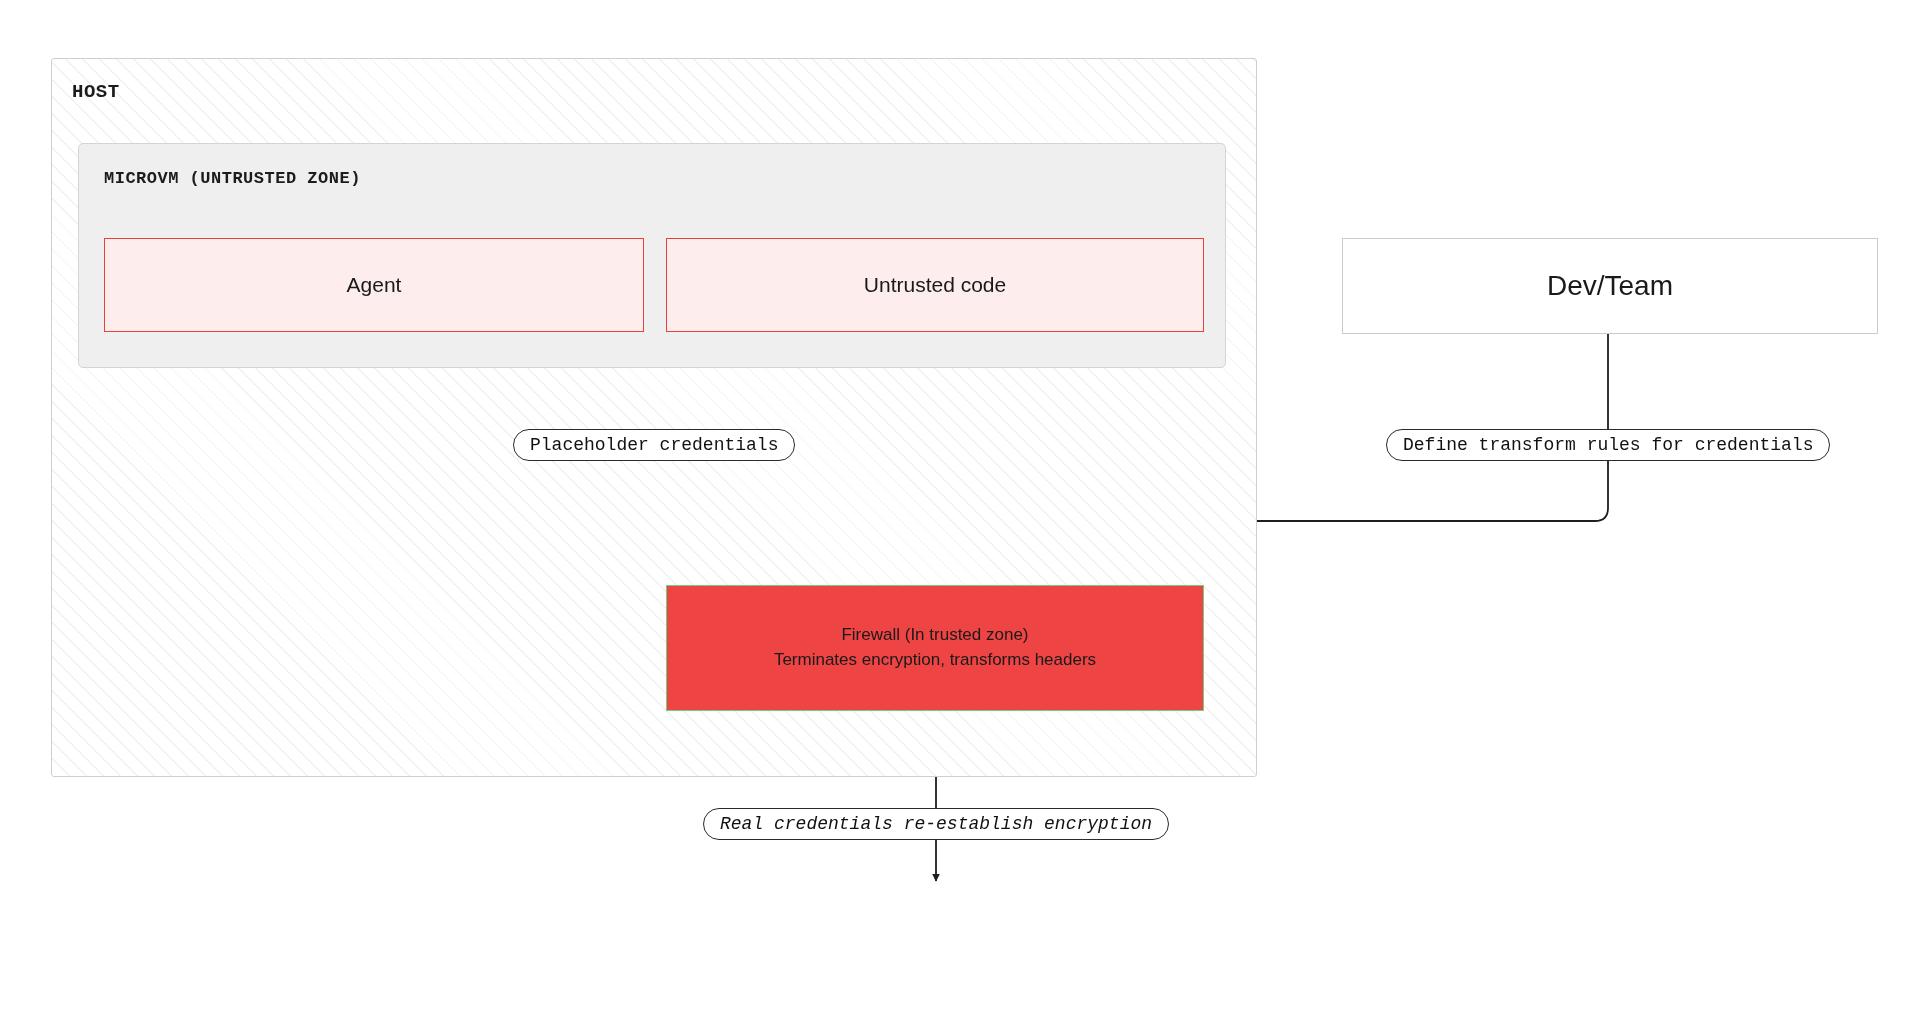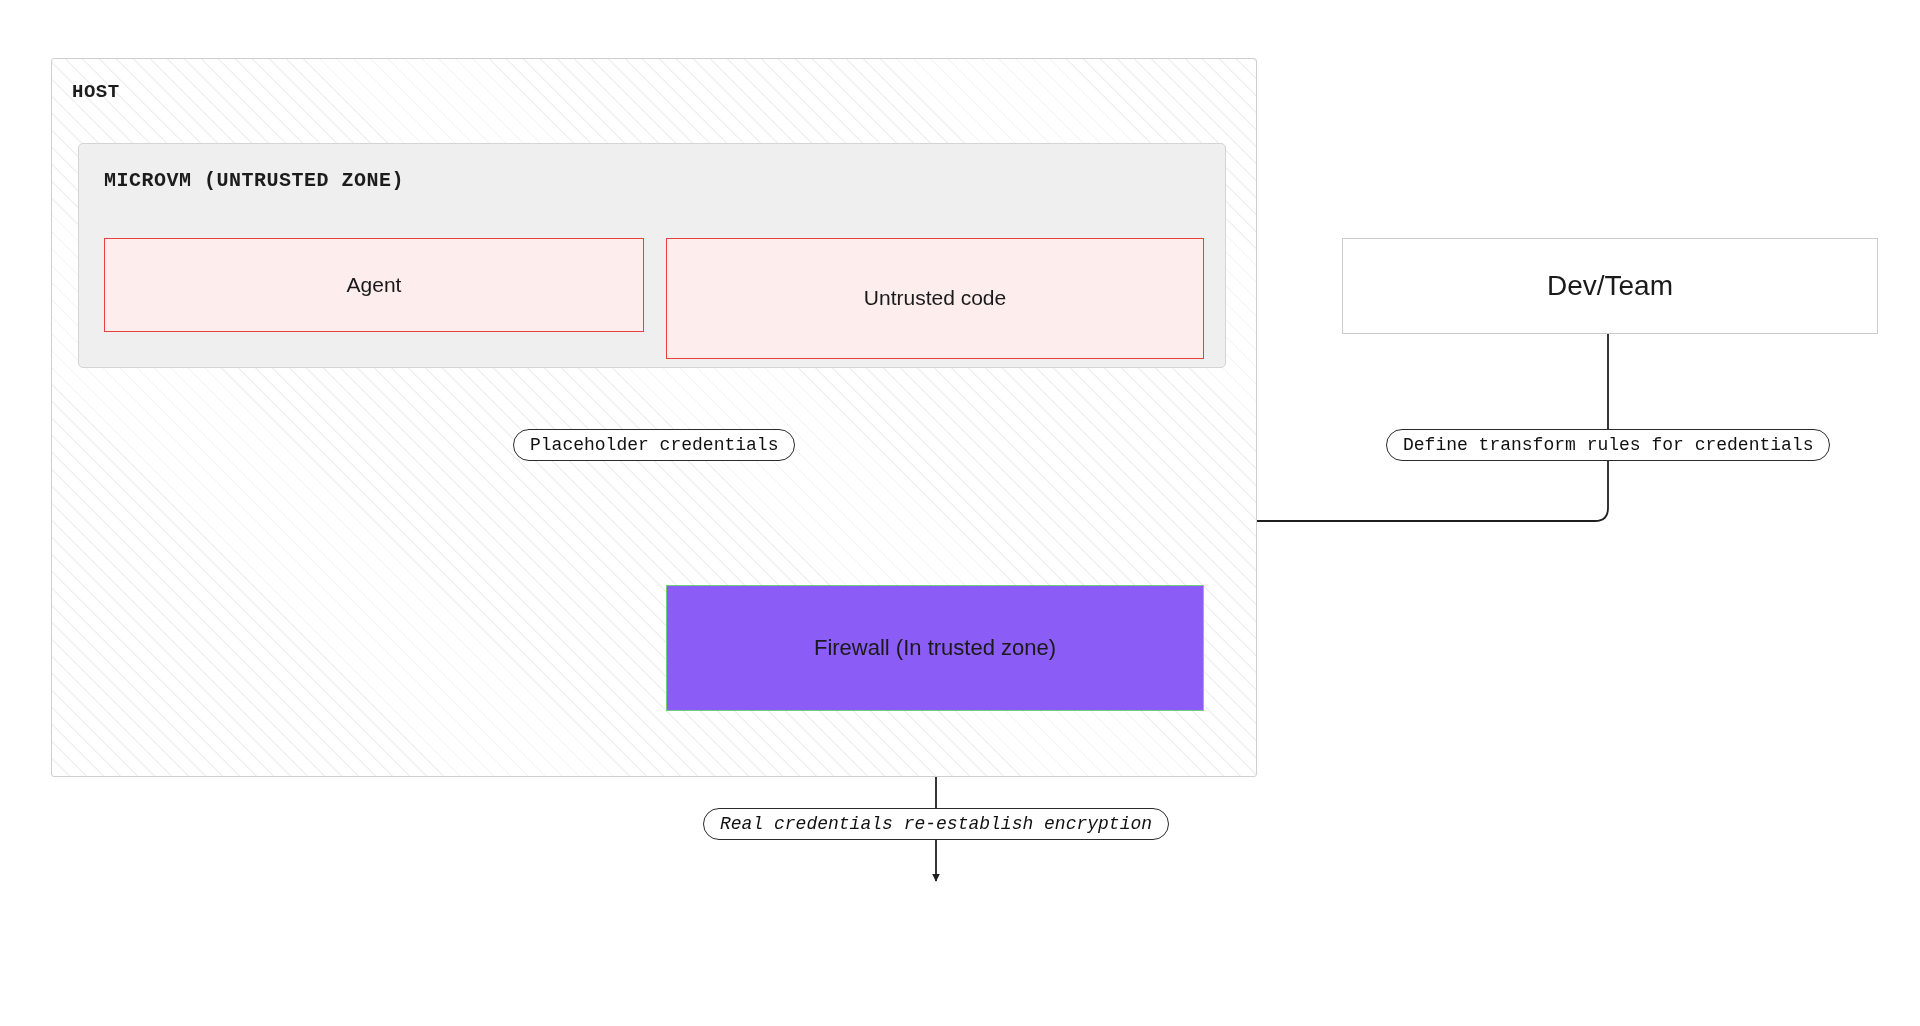--- a/index.html
+++ b/index.html
@@ -66,21 +66,21 @@
     box-sizing: border-box;
     border: 1px solid #d4d4d4;
     border-radius: 5px;
     background: #efefef;
   }
   .microvm-label {
     position: absolute;
     left: 25px;
     top: 25px;
     font-family: "Liberation Mono", monospace;
-    font-size: 20px;
+    font-size: 17px;
     font-weight: 700;
     letter-spacing: 0.5px;
     color: #1c1c1c;
   }
 
   
   .node {
     position: absolute;
     box-sizing: border-box;
     display: flex;
@@ -103,27 +103,27 @@
     font-size: 21px;
   }
   .node-plain {
     border: 1px solid #cccccc;
     background: #ffffff;
     color: #1a1a1a;
     font-size: 28px;
   }
   .node-success {
     border: 1.4px solid #6fcf7e;
-    background: #8b5cf6;
+    background: #ef4444;
     color: #1a1a1a;
-    font-size: 22px;
+    font-size: 17px;
   }
 
   #node-agent        { left: 104px;  top: 238px; width: 540px;  height: 94px; }
-  #node-untrusted    { left: 666px;  top: 238px; width: 538px;  height: 121px; }
+  #node-untrusted    { left: 666px;  top: 238px; width: 538px;  height: 94px; }
   #node-devteam      { left: 1342px; top: 238px; width: 536px;  height: 96px; }
   #node-firewall     { left: 666px;  top: 585px; width: 538px;  height: 126px; }
   #node-internet     { left: 700px;  top: 888px; width: 468px;  height: 84px; }
 
   
   .edge-label {
     position: absolute;
     box-sizing: border-box;
     display: flex;
     align-items: center;
@@ -176,20 +176,21 @@
   <div id="node-untrusted" class="node node-danger">
     <span class="line">Untrusted code</span>
   </div>
 
   <div id="node-devteam" class="node node-plain">
     <span class="line">Dev/Team</span>
   </div>
 
   <div id="node-firewall" class="node node-success">
     <span class="line">Firewall (In trusted zone)</span>
+    <span class="line">Terminates encryption, transforms headers</span>
   </div>
 
 
   <div id="label-define" class="edge-label" style="left: 1386px;">Define transform rules for credentials</div>
 
   <div id="label-placeholder" class="edge-label" style="left: 513px;">Placeholder credentials</div>
 
   <div id="label-real" class="edge-label" style="left: 703px;">Real credentials re-establish encryption</div>
 
 </div>

